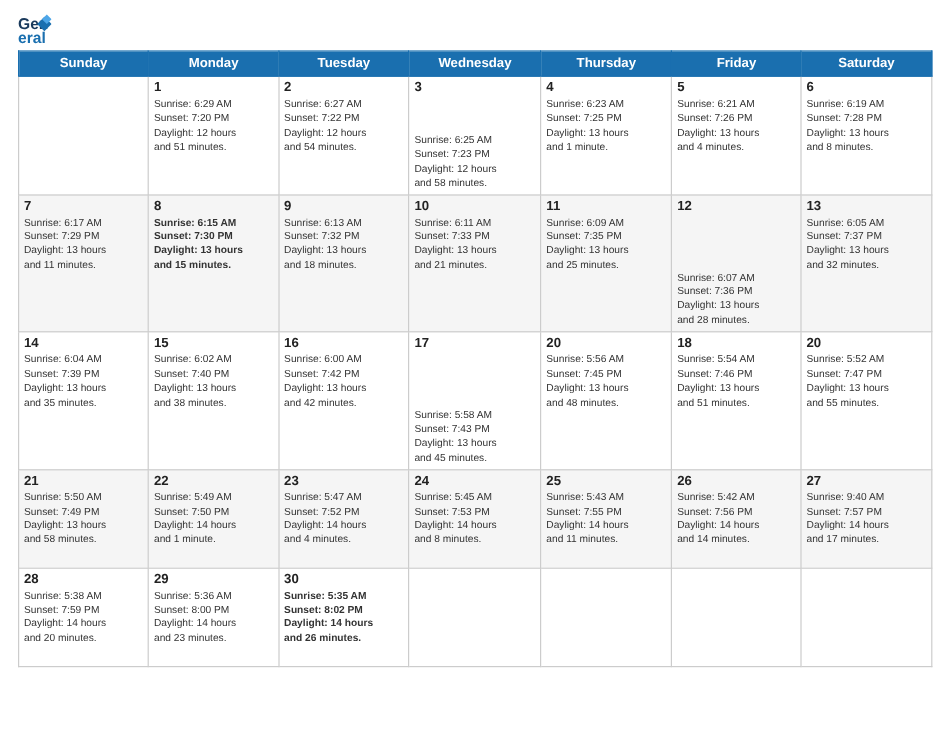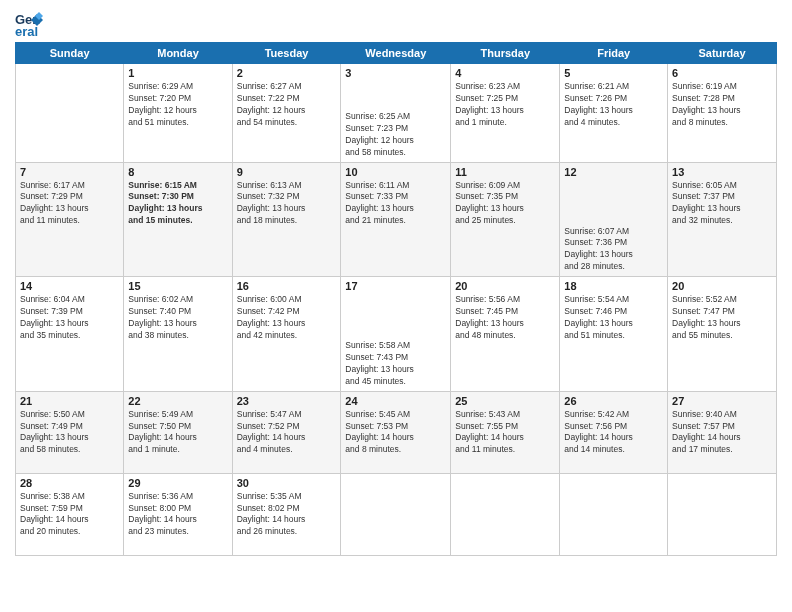--- a/index.html
+++ b/index.html
@@ -329,21 +329,21 @@
           </td>
           <td>
             <div class="day-number">29</div>
             <div class="day-info" style="white-space: pre-line;">Sunrise: 5:36 AM
 Sunset: 8:00 PM
 Daylight: 14 hours
 and 23 minutes.</div>
           </td>
           <td>
             <div class="day-number">30</div>
-            <div class="day-info" style="white-space: pre-line;">Sunrise: 5:35 AM
+            <div class="day-info" style="white-space: pre-line; font-weight: bold;">Sunrise: 5:35 AM
 Sunset: 8:02 PM
 Daylight: 14 hours
 and 26 minutes.</div>
           </td>
           <td class="empty-cell"></td>
           <td class="empty-cell"></td>
           <td class="empty-cell"></td>
           <td class="empty-cell"></td>
         </tr>
       </tbody>

